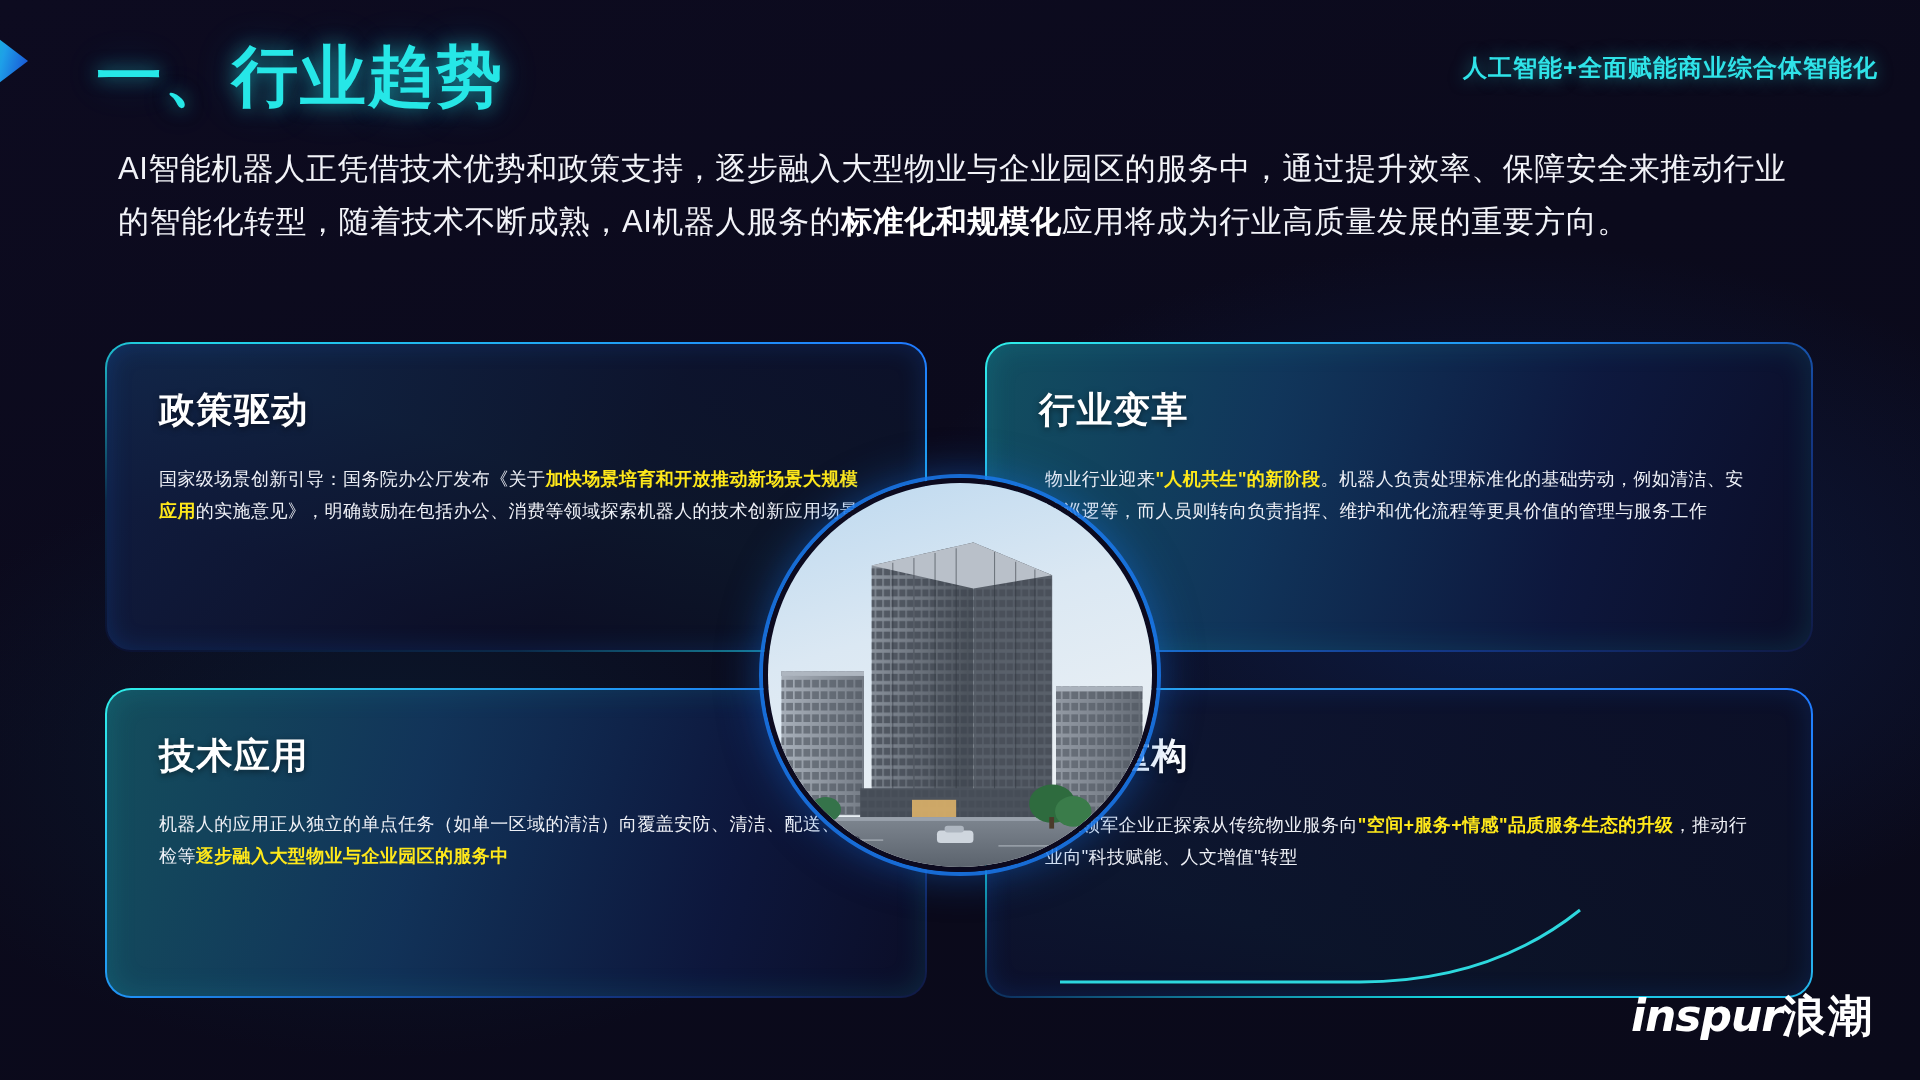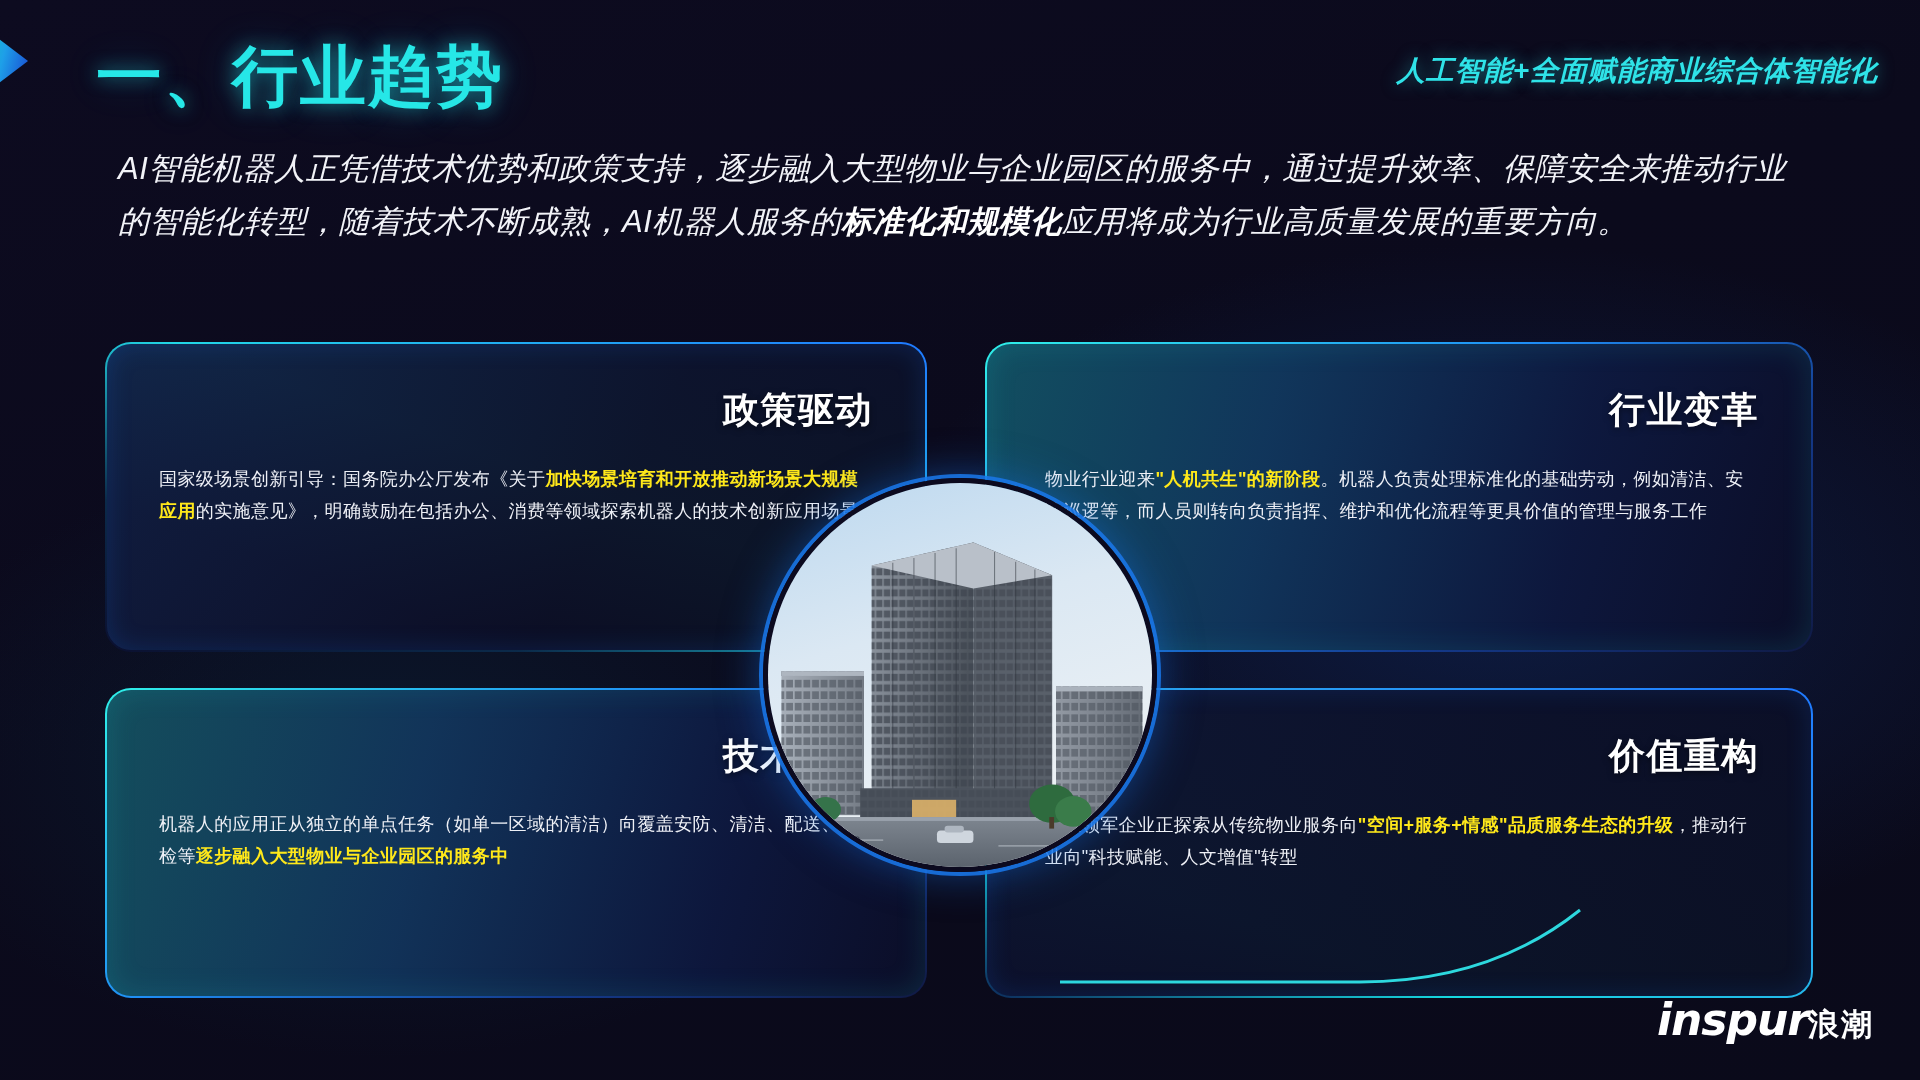--- a/index.html
+++ b/index.html
@@ -27,48 +27,45 @@
   .chevron svg { display:block; }
   .title-main {
     position:absolute; left:96px; top:32px;
     font-size:66px; font-weight:bold; letter-spacing:2px;
     color:#26e7e7;
     text-shadow:0 0 18px rgba(34,225,225,.55), 0 0 40px rgba(34,200,255,.3);
     white-space:nowrap;
   }
   .title-right {
     position:absolute; right:42px; top:52px;
-    font-size:28px; font-weight:bold; letter-spacing:1px;
+    font-size:24px; font-weight:bold; letter-spacing:1px;
     color:#2fe3e8;
     text-shadow:0 0 16px rgba(40,220,230,.5);
     white-space:nowrap;
-    font-style:italic;
   }
 
   
   .intro {
     position:absolute; left:118px; top:142px; width:1690px;
     font-size:31px; line-height:1.72; color:#f2f3f8;
     letter-spacing:.5px;
     text-indent:0;
-    font-style:italic;
   }
   .intro b { font-weight:bold; color:#ffffff; }
 
   
   .card {
     position:absolute;
     border-radius:26px;
     padding:42px 52px 36px 52px;
   }
   .card h3 {
     font-size:36px; font-weight:bold; color:#ffffff;
     letter-spacing:1.5px; margin-bottom:28px;
     text-shadow:0 2px 6px rgba(0,0,0,.5);
-    text-align:right;
   }
   .card p {
     font-size:18px; line-height:1.78; color:#eef0f6; letter-spacing:.4px;
   }
   .hl { color:#ffe81a; font-weight:bold; }
 
   
   #card-policy {
     left:105px; top:342px; width:822px; height:310px;
     background:linear-gradient(120deg, rgba(17,28,62,.92) 0%, rgba(12,12,32,.92) 58%, rgba(11,10,28,.92) 100%);
@@ -131,21 +128,21 @@
   .logo {
     position:absolute; right:46px; bottom:34px;
     display:flex; align-items:baseline; 
     z-index:9;
   }
   .logo .en {
     font-size:44px; font-weight:bold; font-style:italic;
     color:#ffffff; letter-spacing:-1px;
     font-family:"DejaVu Sans","Liberation Sans",sans-serif;
   }
-  .logo .cn { font-size:31px; font-weight:bold; color:#ffffff; letter-spacing:2px; }
+  .logo .cn { font-size:44px; font-weight:bold; color:#ffffff; letter-spacing:2px; }
 
   .deco-line {
     position:absolute; right:300px; bottom:86px; width:560px; height:90px;
     pointer-events:none; z-index:5;
   }
 </style>
 </head>
 <body>
 
 <div class="slide">

